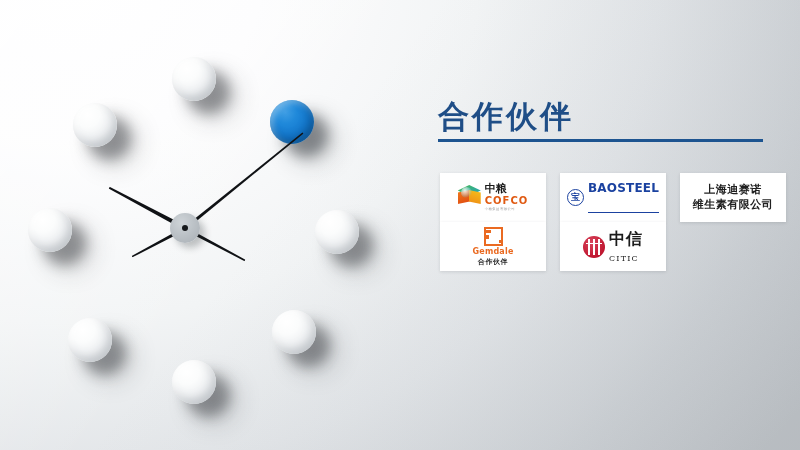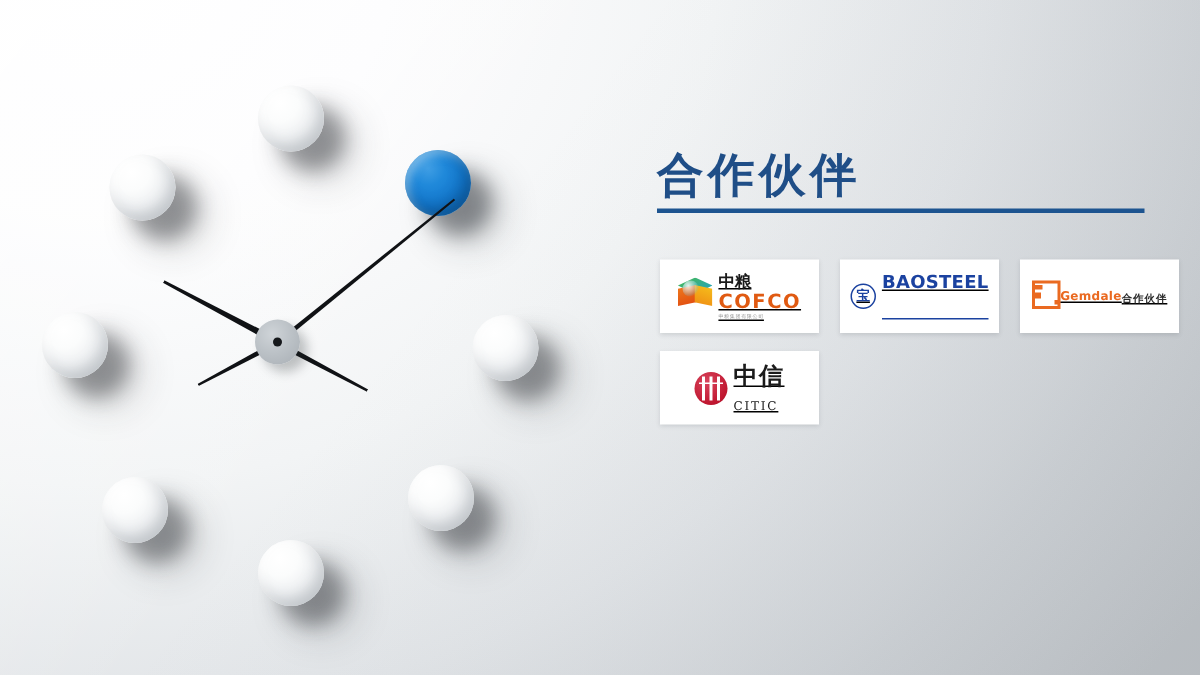--- a/index.html
+++ b/index.html
@@ -73,21 +73,21 @@
     position:absolute;left:18px;top:96px;
     font-size:31px;font-weight:bold;letter-spacing:3px;
     color:#1f4e87;white-space:nowrap;
   }
   #title-rule{
     position:absolute;left:18px;top:139px;width:325px;height:3px;
     background:#1d5490;
   }
   #cards{
     position:absolute;left:20px;top:173px;width:346px;
-    display:flex;flex-wrap:wrap;gap:12px 14px;text-decoration:underline;
+    display:flex;flex-wrap:wrap;gap:0 14px;
   }
   .card{
     width:106px;height:49px;background:#ffffff;
     display:flex;align-items:center;justify-content:center;
     box-shadow:0 1px 3px rgba(60,66,72,0.16);
     overflow:hidden;
   }
   .card-inner{display:flex;align-items:center;justify-content:center;gap:4px;}
 
   
@@ -101,42 +101,42 @@
   .cofco-cube .f2{left:11px;top:5px;width:12px;height:14px;
     background:linear-gradient(200deg,#f6c21c,#ef8b14);
     clip-path:polygon(0 0,100% 18%,100% 100%,0 82%);}
   .cofco-cube .f3{left:0;top:0px;width:23px;height:12px;
     background:linear-gradient(150deg,#49bb4a,#1f9fd2);
     clip-path:polygon(50% 0,100% 45%,50% 92%,0 45%);}
   .cofco-cube .f4{left:3px;top:2px;width:11px;height:11px;border-radius:50%;
     background:radial-gradient(circle at 35% 32%,rgba(255,255,255,.85),rgba(120,200,235,.25) 60%,transparent 72%);}
   .cofco-text{display:flex;flex-direction:column;line-height:1;}
   .cofco-cn{font-size:11px;font-weight:bold;color:#1b1b1b;letter-spacing:0px;}
-  .cofco-en{font-size:13px;font-weight:bold;color:#e05a12;letter-spacing:1px;margin-top:2px;}
+  .cofco-en{font-size:10px;font-weight:bold;color:#e05a12;letter-spacing:1px;margin-top:2px;}
   .cofco-sub{font-size:3.4px;color:#9a9a9a;letter-spacing:.4px;margin-top:2px;}
 
   
   .bs-mark{
     width:15px;height:15px;border-radius:50%;border:1.6px solid #1b42a0;
     display:flex;align-items:center;justify-content:center;flex:none;
     font-size:9px;font-weight:bold;color:#1b42a0;font-family:"DejaVu Serif",serif;
   }
   .bs-text{
     font-size:12px;font-weight:bold;color:#1b42a0;letter-spacing:.2px;
     border-bottom:1.4px solid #1b42a0;padding-bottom:17px;line-height:1.1;
   }
 
   
   .cn-text{
     text-align:center;line-height:1.32;font-size:11px;font-weight:bold;color:#202020;
     letter-spacing:.5px;
   }
 
   
-  .gem-wrap{display:flex;flex-direction:row;align-items:center;line-height:1;}
+  .gem-wrap{display:flex;flex-direction:column;align-items:center;line-height:1;}
   .gem-mark{position:relative;width:19px;height:18px;flex:none;margin-bottom:3px;}
   .gem-mark .gm-box{position:absolute;left:0;top:0;width:15px;height:15px;border:2.2px solid #ea6a21;}
   .gem-mark .gm-b1{position:absolute;left:2.6px;top:2.6px;width:5px;height:3px;background:#ea6a21;}
   .gem-mark .gm-b2{position:absolute;left:2.6px;top:7.6px;width:3.4px;height:4.4px;background:#ea6a21;}
   .gem-mark .gm-b3{position:absolute;left:15px;top:12.5px;width:3.4px;height:3.4px;background:#ea6a21;}
   .gem-en{font-size:8px;font-weight:bold;color:#ea6a21;letter-spacing:.2px;}
   .gem-cn{font-size:7px;font-weight:bold;color:#2b2b2b;letter-spacing:.6px;margin-top:3px;}
 
   
   .citic-mark{
@@ -200,20 +200,26 @@
         </div>
       </div>
 
       <div class="card">
         <div class="card-inner">
           <div class="bs-mark">宝</div>
           <span class="bs-text">BAOSTEEL</span>
         </div>
       </div>
 
+      <div class="card">
+        <div class="cn-text">
+          <div>上海迪赛诺</div>
+          <div>维生素有限公司</div>
+        </div>
+      </div>
 
       <div class="card">
         <div class="gem-wrap">
           <div class="gem-mark">
             <span class="gm-box"></span>
               <span class="gm-b1"></span>
               <span class="gm-b2"></span>
               <span class="gm-b3"></span>
           </div>
           <span class="gem-en">Gemdale</span>

